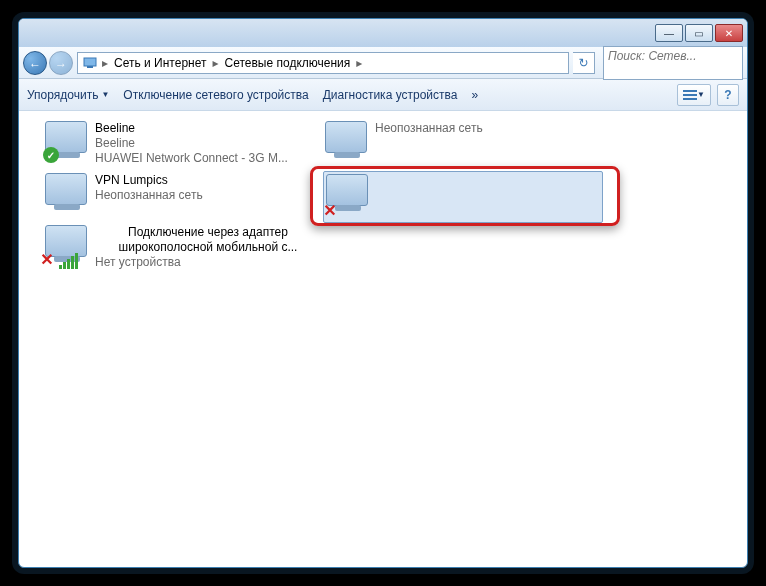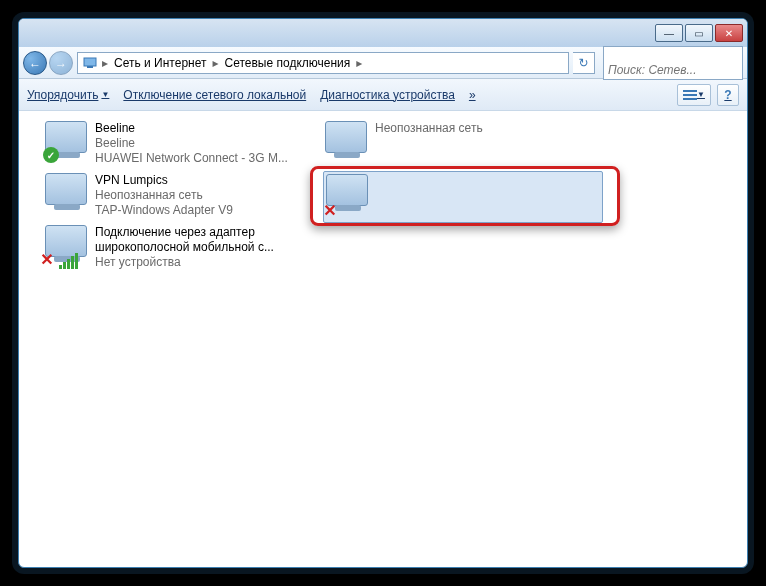--- a/index.html
+++ b/index.html
@@ -11,23 +11,23 @@
 .wbtn.close { background: linear-gradient(#e98a8a,#c84141); color:#fff; border-color:#8a2a2a; }
 .navbar { height: 32px; background: linear-gradient(#f7fbff,#e2edf8); border-bottom:1px solid #b6c8da; display:flex; align-items:center; padding: 0 4px; gap:4px; }
 .navbtns { display:flex; gap:2px; }
 .navcircle { width:24px; height:24px; border-radius:50%; background: radial-gradient(circle at 30% 30%, #7fb7e8, #3a78b5); border:1px solid #2a5a8a; display:flex; align-items:center; justify-content:center; color:#fff; font-size:12px; cursor:pointer; }
 .navcircle.fwd { opacity:0.5; }
 .addressbar { flex:1; height:22px; border:1px solid #8aa8c6; background:#fff; display:flex; align-items:center; padding:0 4px; gap:2px; }
 .bcicon { width:16px; height:16px; display:inline-flex; align-items:center; justify-content:center; }
 .bc { cursor:pointer; padding:0 2px; }
 .bcsep { color:#666; padding:0 2px; }
 .refresh { width:22px; height:22px; border:1px solid #8aa8c6; border-left:0; background:#fff; display:flex; align-items:center; justify-content:center; cursor:pointer; color:#3a78b5; }
-.searchbox { width:140px; height:22px; border:1px solid #8aa8c6; background:#fff; display:flex; align-items:flex-start; padding:16px 4px; margin-left:4px; }
+.searchbox { width:140px; height:22px; border:1px solid #8aa8c6; background:#fff; display:flex; align-items:flex-end; padding:16px 4px; margin-left:4px; }
 .searchbox input { flex:1; border:0; outline:0; font-size:12px; font-style:italic; color:#888; background:transparent; }
-.toolbar { height: 32px; background: linear-gradient(#f2f7fd,#dfeaf6); border-bottom:1px solid #c8d8e8; display:flex; align-items:center; padding:0 8px; gap:14px; color:#1a3a6a;text-decoration:underline; }
+.toolbar { height: 32px; background: linear-gradient(#f2f7fd,#dfeaf6); border-bottom:1px solid #c8d8e8; display:flex; align-items:center; padding:0 8px; gap:14px; color:#1a3a6a; }
 .tbtn { cursor:pointer; display:flex; align-items:center; gap:3px; }
 .tchev { font-size:8px; color:#1a3a6a; }
 .tright { margin-left:auto; display:flex; align-items:center; gap:6px; }
 .viewbtn { width:34px; height:22px; border:1px solid #a8c0d8; background:linear-gradient(#fff,#e8f0f8); border-radius:2px; display:flex; align-items:center; justify-content:center; cursor:pointer; }
 .content { padding: 8px 0 0 24px; display:flex; flex-wrap:wrap; align-content:flex-start; height: calc(100% - 92px); }
 .conn { width: 280px; height: 52px; display:flex; align-items:flex-start; gap:6px; padding:2px; position:relative; }
 .cicon { width:44px; height:40px; position:relative; }
 .cimg { width:42px; height:32px; background: linear-gradient(#cfe2f3,#a4c2e0); border:1px solid #6a90b6; border-radius:3px; position:relative; }
 .cimg::after { content:""; position:absolute; bottom:-6px; left:8px; width:26px; height:6px; background:#8aa8c6; border-radius:2px; }
 .badge { position:absolute; width:16px; height:16px; border-radius:50%; display:flex; align-items:center; justify-content:center; font-size:10px; font-weight:bold; color:#fff; }
@@ -77,21 +77,21 @@
       <input placeholder="Поиск: Сетев..." style="">
 
     </div>
   </div>
 
   <div class="toolbar">
     <div class="tbtn">
       <span>Упорядочить</span> 
         <span class="tchev">▼</span>
     </div>
-    <div class="tbtn">Отключение сетевого локальной</div>
+    <div class="tbtn">Отключение сетевого устройства</div>
     <div class="tbtn">Диагностика устройства</div>
     <div class="tbtn">»</div>
     <div class="tright">
       <div class="viewbtn">
         <svg width="14" height="12">
             <rect x="0" y="1" width="14" height="2" fill="#3a78b5"></rect>
             <rect x="0" y="5" width="14" height="2" fill="#3a78b5"></rect>
             <rect x="0" y="9" width="14" height="2" fill="#3a78b5"></rect>
           </svg>
         <span class="tchev">▼</span>
@@ -123,21 +123,20 @@
       </div>
     </div>
 
     <div class="conn">
       <div class="cicon">
         <div class="cimg"></div>
       </div>
       <div class="ctext">
         <div class="t1">VPN Lumpics</div>
         <div class="t2">Неопознанная сеть</div>
-        <div class="t3">TAP-Windows Adapter V9</div>
       </div>
     </div>
 
     <div class="conn selected" style="position:relative;">
       <div class="cicon">
         <div class="cimg"></div>
         <div class="badge redx">✕</div>
       </div>
       <div class="highlight-wrap" style="left:-14px; top:-6px;"></div>
     </div>
@@ -148,19 +147,19 @@
         <div class="badge redx" style="left:-6px; bottom:-2px;">✕</div>
         <div class="signal" style="left:14px;">
             <span></span>
             <span></span>
             <span></span>
             <span></span>
             <span></span>
           </div>
       </div>
       <div class="ctext">
-        <div class="t1" style="white-space:normal;">Подключение через адаптер широкополосной мобильной с...</div>
+        <div class="t1" style="white-space:normal;text-align:center;">Подключение через адаптер широкополосной мобильной с...</div>
         <div class="t3">Нет устройства</div>
       </div>
     </div>
 
   </div>
 </div>
 
 </body></html>

